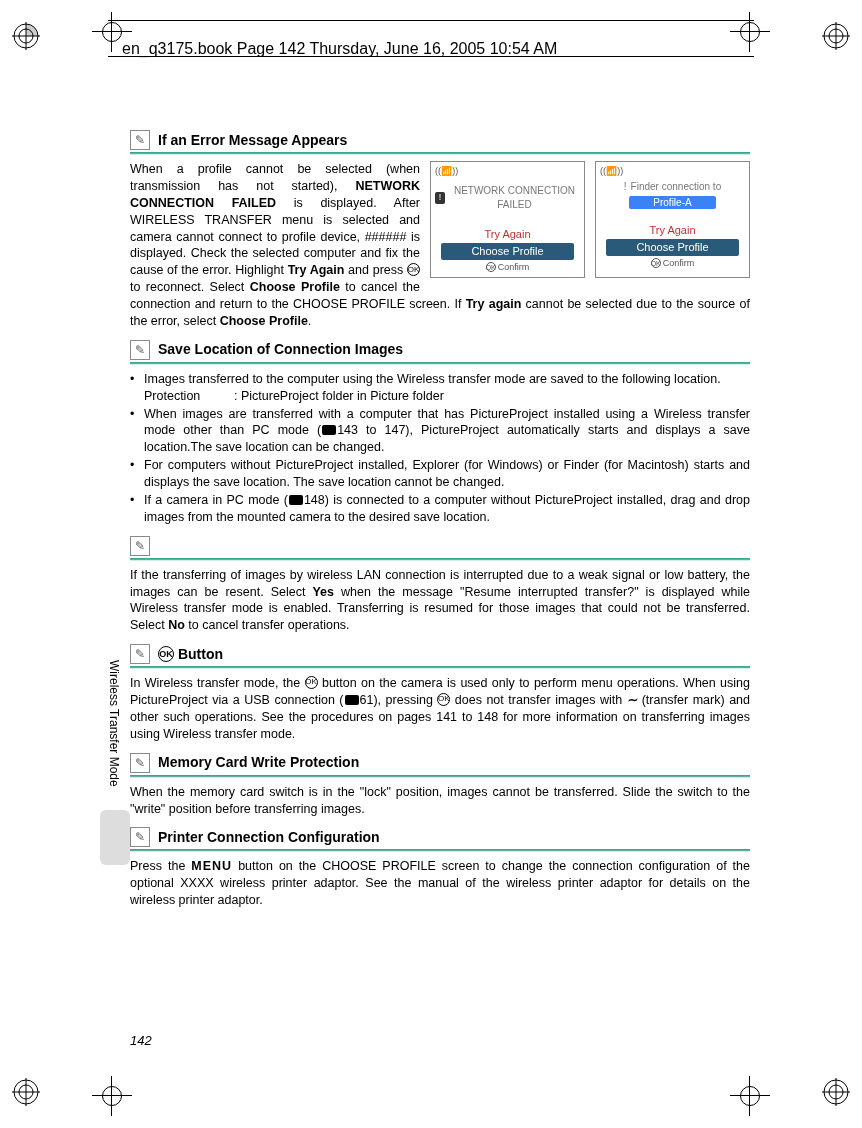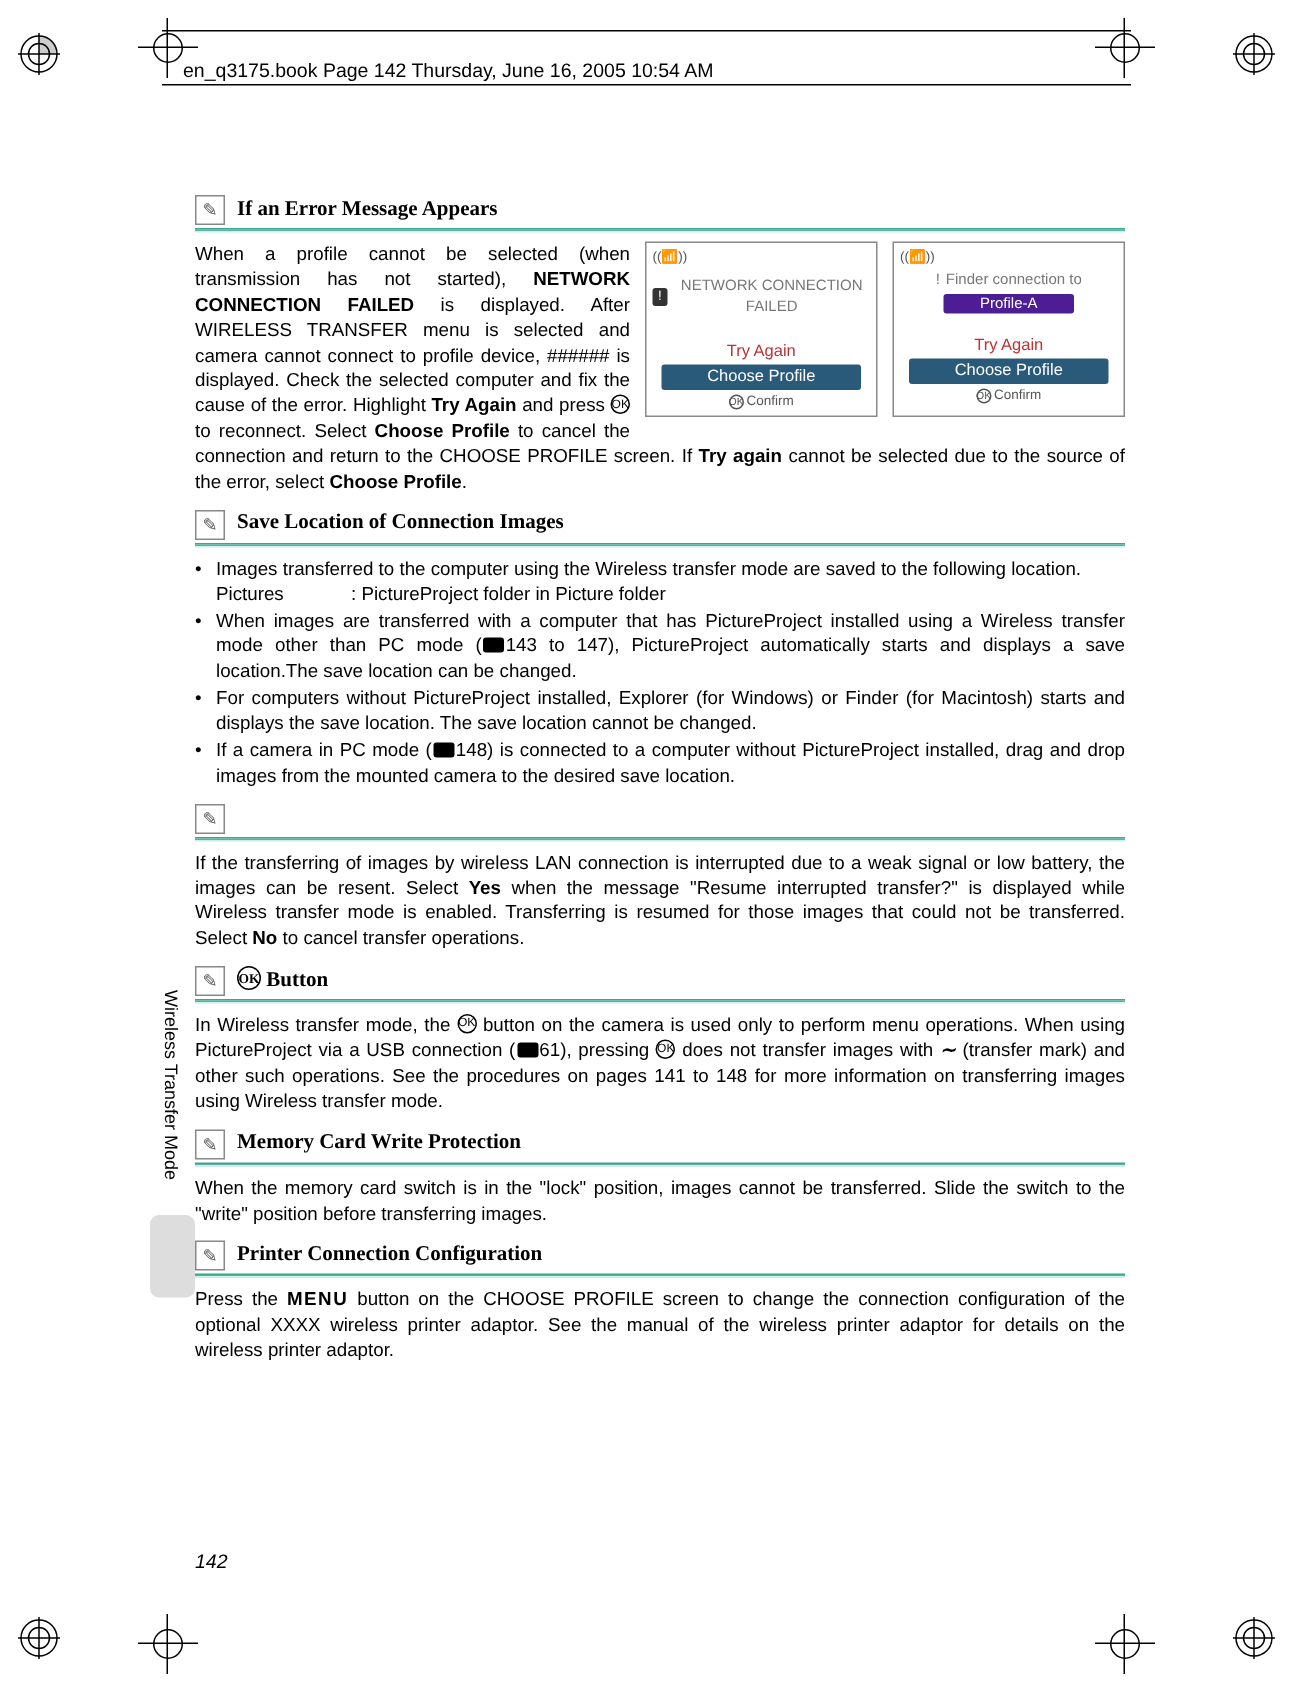--- a/index.html
+++ b/index.html
@@ -28,21 +28,21 @@
   .crosshair { width: 40px; height: 40px; position: relative; }
   .crosshair::before, .crosshair::after { content:""; position:absolute; background:#000; }
   .crosshair::before { left:19px; top:0; width:1px; height:40px; }
   .crosshair::after { top:19px; left:0; height:1px; width:40px; }
   .crosshair .ring { position:absolute; left:10px; top:10px; width:20px; height:20px; border:1px solid #000; border-radius:50%; }
 
   .header-line {
     position: absolute;
     top: 38px;
     left: 122px;
-    font-size: 13px;
+    font-size: 16px;
   }
   .header-bar {
     position: absolute;
     top: 20px; left: 108px; right: 108px;
     border-top: 1px solid #000;
   }
   .header-bar2 {
     position: absolute;
     top: 56px; left: 108px; right: 108px;
     border-top: 1px solid #000;
@@ -78,21 +78,20 @@
     gap: 8px;
     margin-top: 10px;
     margin-bottom: 2px;
   }
   .section-head .pencil {
     width: 20px; height: 20px; border: 1px solid #888; display:flex; align-items:center; justify-content:center; font-size:12px; color:#555;
   }
   .section-head h2 {
     font-size: 14px;
     font-weight: bold;
-    font-family: Liberation Serif, serif;
   }
   .section-rule {
     height: 3px;
     background: linear-gradient(#6aa 0 40%, #cee 40% 100%);
     border-top: 1px solid #3a8;
     margin-bottom: 6px;
   }
 
   .body-text { font-size: 12.5px; text-align: justify; }
   .body-text b { font-weight: bold; }
@@ -110,21 +109,21 @@
     background: #fff;
     font-size: 10px;
     text-align: center;
     padding: 2px 0 2px 0;
   }
   .lcd .top-row { display:flex; align-items:center; justify-content:flex-start; gap:4px; padding: 0 4px; height: 14px; }
   .lcd .signal { font-size: 9px; color:#555; }
   .lcd .msg { display:flex; align-items:center; justify-content:center; gap:4px; color:#777; font-size:10px; padding: 6px 4px 10px 4px; }
   .lcd .msg .warn { width:12px;height:12px;background:#333;color:#fff;display:inline-flex;align-items:center;justify-content:center;font-size:9px;border-radius:2px; }
   .lcd .msg2 { color:#777; font-size:10px; padding: 2px 4px 0 4px; display:flex; align-items:center; gap:4px; justify-content:center;}
-  .lcd .profile-pill { background:#4c1d95; color:#fff; padding: 1px 24px; border-radius:2px; font-size:10px; }
+  .lcd .profile-pill { background:#3b82f6; color:#fff; padding: 1px 24px; border-radius:2px; font-size:10px; }
   .lcd .try { color:#b33; font-size:11px; padding-top:6px;}
   .lcd .choose { background:#2a5a7a; color:#fff; margin: 1px 10px; padding:1px 0; font-size:11px; border-radius:2px;}
   .lcd .confirm { font-size:9px; color:#555; padding-bottom:2px; }
   .lcd .confirm .ok-circle { display:inline-flex; width:10px;height:10px;border:1px solid #555;border-radius:50%;font-size:7px;align-items:center;justify-content:center;margin-right:2px; }
 
   ul.bullets { list-style: none; padding-left: 0; font-size: 12.5px; text-align: justify;}
   ul.bullets > li { padding-left: 14px; position: relative; margin-bottom: 1px;}
   ul.bullets > li::before { content: "•"; position: absolute; left: 0; }
   .sub-indent { padding-left: 14px; font-size: 12.5px;}
   .sub-indent .row { display:flex; }
@@ -248,21 +247,21 @@
     <div class="pencil">✎</div>
     <h2>Save Location of Connection Images</h2>
   </div>
   <div class="section-rule"></div>
 
   <ul class="bullets">
     <li>
       <span>Images transferred to the computer using the Wireless transfer mode are saved to the following location.</span>
       <div class="sub-indent" style="padding-left:0;">
         <div class="row">
-            <span class="k">Pictures</span>
+            <span class="k">Protection</span>
             <span>: PictureProject folder in Picture folder</span>
           </div>
       </div>
     </li>
     <li>
       <span>When images are transferred with a computer that has PictureProject installed using a Wireless transfer mode other than PC mode (</span><span class="cam-icon"></span><span>143 to 147), PictureProject automatically starts and displays a save location.The save location can be changed.</span>
     </li>
     <li>For computers without PictureProject installed, Explorer (for Windows) or Finder (for Macintosh) starts and displays the save location. The save location cannot be changed.</li>
     <li>
       <span>If a camera in PC mode (</span><span class="cam-icon"></span><span>148) is connected to a computer without PictureProject installed, drag and drop images from the mounted camera to the desired save location.</span>

